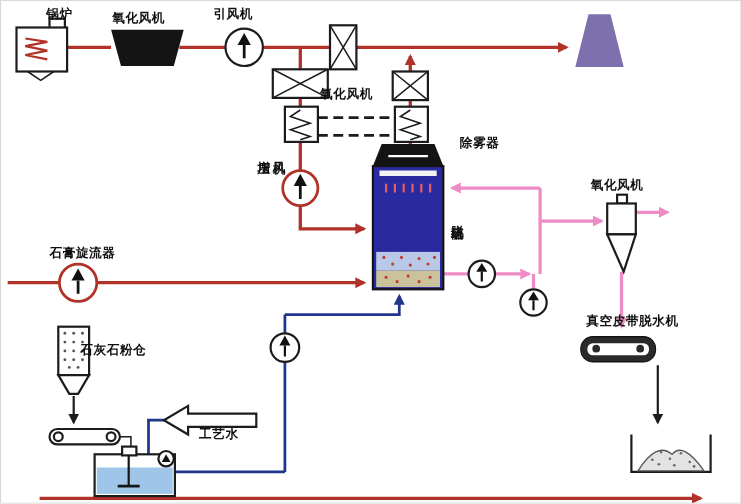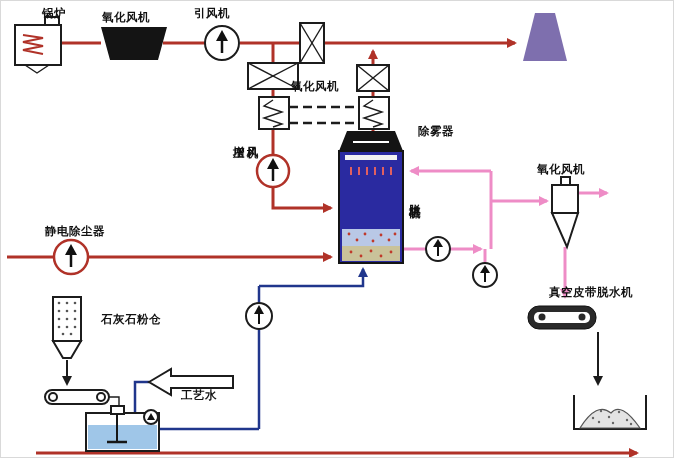--- a/index.html
+++ b/index.html
@@ -279,18 +279,18 @@
 
   <div class="lbl" style="left:41px;top:6px">锅炉</div>
   <div class="lbl" style="left:101px;top:10px">氧化风机</div>
   <div class="lbl" style="left:193px;top:6px">引风机</div>
   <div class="lbl" style="left:290px;top:79px">氧化风机</div>
   <div class="lbl v" style="left:230px;top:136px">增压
 风机</div>
   <div class="lbl" style="left:417px;top:124px">除雾器</div>
   <div class="lbl v" style="left:406px;top:194px">脱硫塔</div>
   <div class="lbl" style="left:536px;top:162px">氧化风机</div>
-  <div class="lbl" style="left:548px;top:285px">真空皮带脱水机</div>
-  <div class="lbl" style="left:44px;top:224px">静电除尘器</div>
-  <div class="lbl" style="left:100px;top:312px">石灰石粉仓</div>
+  <div class="lbl" style="left:532px;top:285px">真空皮带脱水机</div>
+  <div class="lbl" style="left:44px;top:224px">石膏旋流器</div>
+  <div class="lbl" style="left:72px;top:312px">石灰石粉仓</div>
   <div class="lbl" style="left:180px;top:388px">工艺水</div>
 
 </div>
 
 </body></html>

